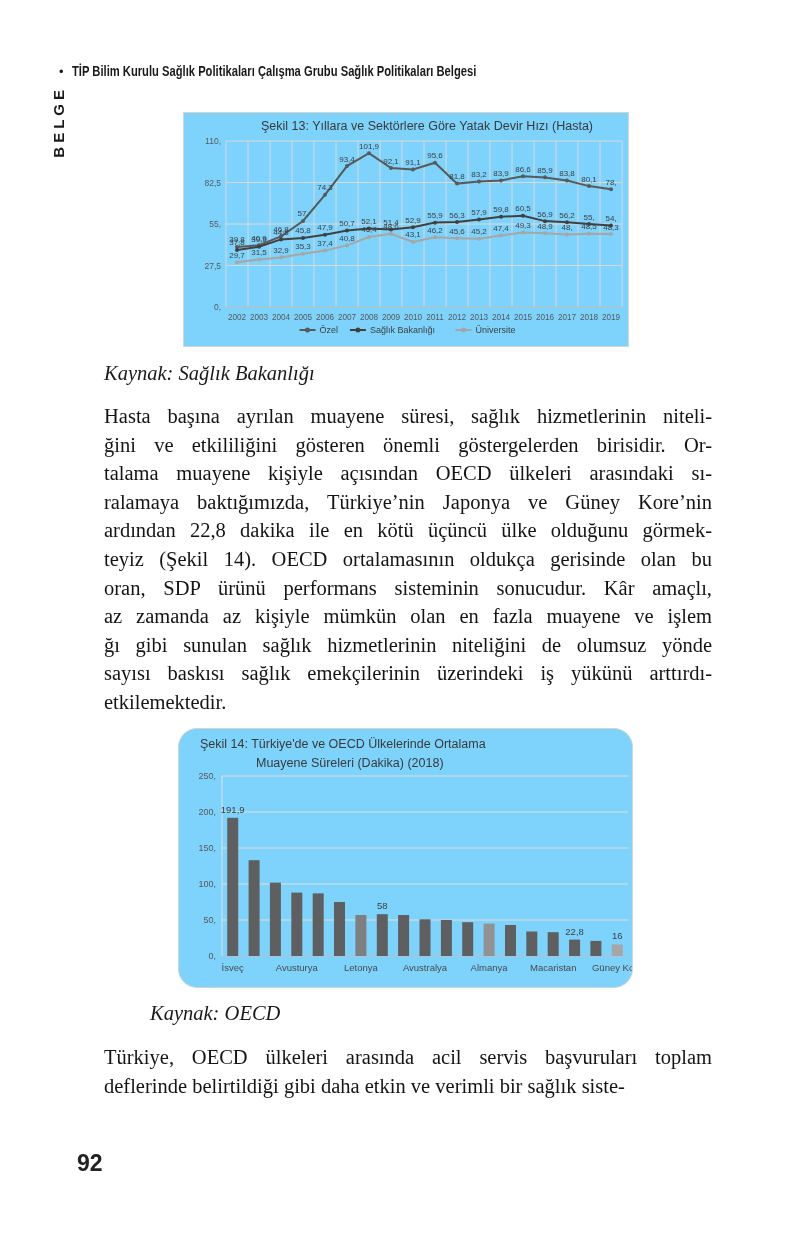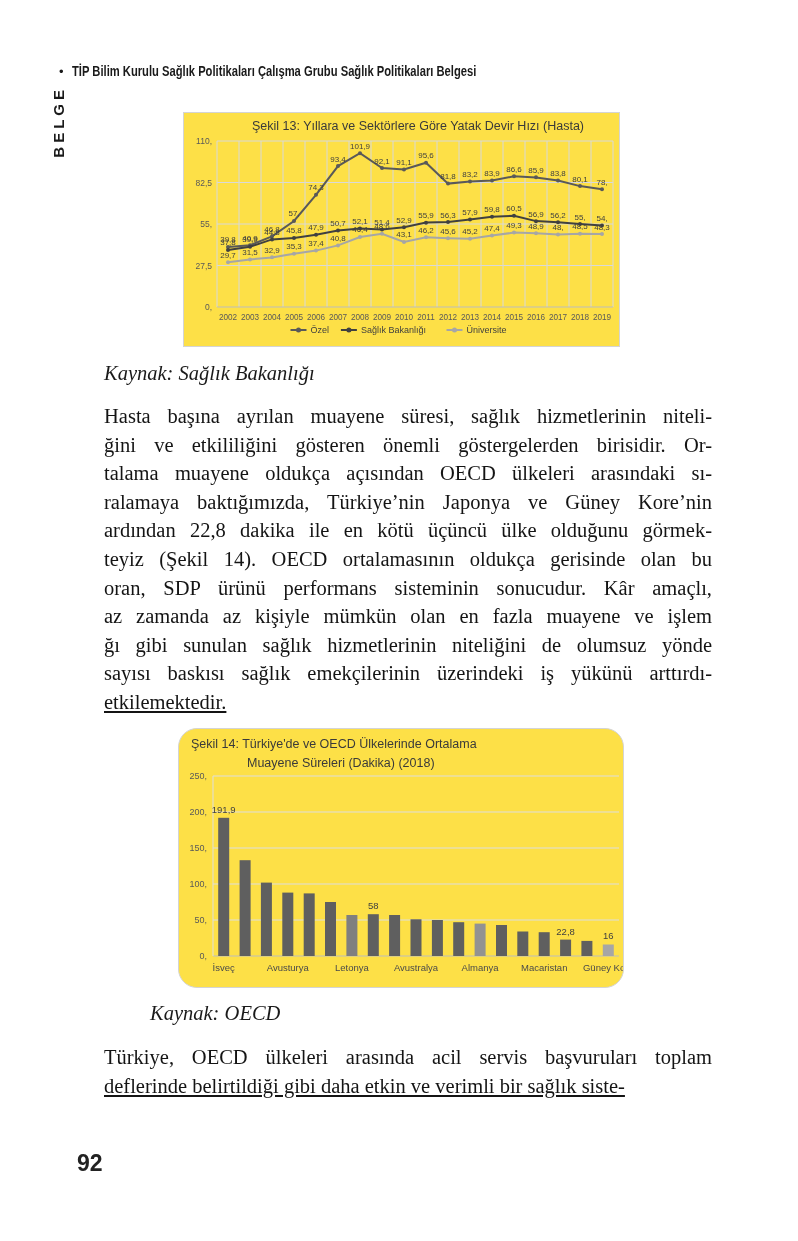--- a/index.html
+++ b/index.html
@@ -4,34 +4,34 @@
 <style>
   html,body{margin:0;padding:0;background:#e8e8e8;}
   .page{position:relative;width:798px;height:1241px;background:#ffffff;overflow:hidden;
         font-family:"Liberation Sans",sans-serif;}
   .header{position:absolute;left:59px;top:63px;display:flex;align-items:center;color:#1a1a1a;}
   .header .bullet{font-size:13px;margin-right:8px;}
   .header .htext{display:inline-block;transform:scaleX(0.80);transform-origin:0 50%;
         font-weight:bold;font-size:14px;letter-spacing:0px;white-space:nowrap;}
   .side-label{position:absolute;left:50px;top:86px;writing-mode:vertical-rl;transform:rotate(180deg);
         font-weight:bold;font-size:15px;letter-spacing:4px;color:#1a1a1a;}
-  .chartbox{position:absolute;background:#fde047;border:1px solid #d4d4d4;}
+  .chartbox{position:absolute;background:#7dd3fc;border:1px solid #d4d4d4;padding-left:9px;}
   .chart1{left:183px;top:112px;width:435px;height:233px;}
   .chart2{left:178px;top:728px;width:444px;height:258px;border-radius:19px;}
   .chartbox svg{display:block;width:100%;height:100%;font-family:"Liberation Sans",sans-serif;}
   .kaynak{position:absolute;left:104px;font-family:"Liberation Serif",serif;font-style:italic;
         font-size:20.5px;color:#1a1a1a;}
   .k1{top:362px;}
   .k2{top:1002px;margin-left:46px;}
   .para{position:absolute;left:104px;width:608px;font-family:"Liberation Serif",serif;
         font-size:20.5px;line-height:28.6px;color:#141414;}
   .p1{top:402px;}
   .p2{top:1043px;}
   .tline{text-align:justify;text-align-last:justify;white-space:normal;}
-  .tline.last{text-align-last:left;text-decoration:underline;}
+  .tline.last{text-align-last:left;}
   .page-number{position:absolute;left:77px;top:1150px;font-size:23px;font-weight:bold;color:#222;}
 </style>
 </head>
 <body>
 
 <div class="page">
 
   <div class="header">
     <span class="bullet">•</span>
     <span class="htext">TİP Bilim Kurulu Sağlık Politikaları Çalışma Grubu Sağlık Politikaları Belgesi</span>
@@ -210,21 +210,21 @@
         <circle cx="270.5" cy="217" r="2.5" fill="#a6a6a6"></circle>
         <text x="282.5" y="220" font-size="9" fill="#3f3f3f">Üniversite</text>
       </svg>
   </div>
 
   <div class="kaynak k1">Kaynak: Sağlık Bakanlığı</div>
 
   <div class="para p1">
       <div class="tline">Hasta başına ayrılan muayene süresi, sağlık hizmetlerinin niteli-</div>
       <div class="tline">ğini ve etkililiğini gösteren önemli göstergelerden birisidir. Or-</div>
-      <div class="tline">talama muayene oldukça açısından OECD ülkeleri arasındaki sı-</div>
+      <div class="tline">talama muayene kişiyle açısından OECD ülkeleri arasındaki sı-</div>
       <div class="tline">ralamaya baktığımızda, Türkiye’nin Japonya ve Güney Kore’nin</div>
       <div class="tline">ardından 22,8 dakika ile en kötü üçüncü ülke olduğunu görmek-</div>
       <div class="tline">teyiz (Şekil 14). OECD ortalamasının oldukça gerisinde olan bu</div>
       <div class="tline">oran, SDP ürünü performans sisteminin sonucudur. Kâr amaçlı,</div>
       <div class="tline">az zamanda az kişiyle mümkün olan en fazla muayene ve işlem</div>
       <div class="tline">ğı gibi sunulan sağlık hizmetlerinin niteliğini de olumsuz yönde</div>
       <div class="tline">sayısı baskısı sağlık emekçilerinin üzerindeki iş yükünü arttırdı-</div>
       <div class="tline last">etkilemektedir.</div>
     </div>
 

